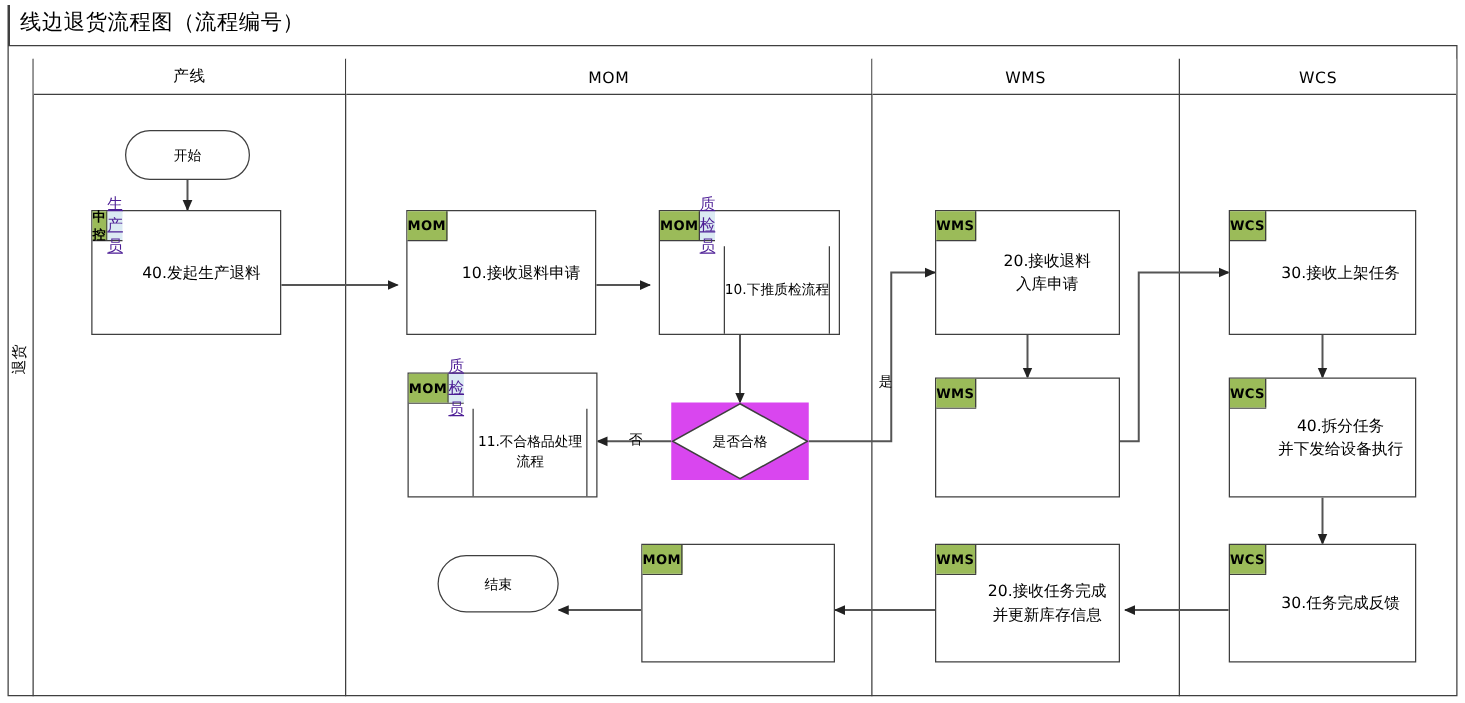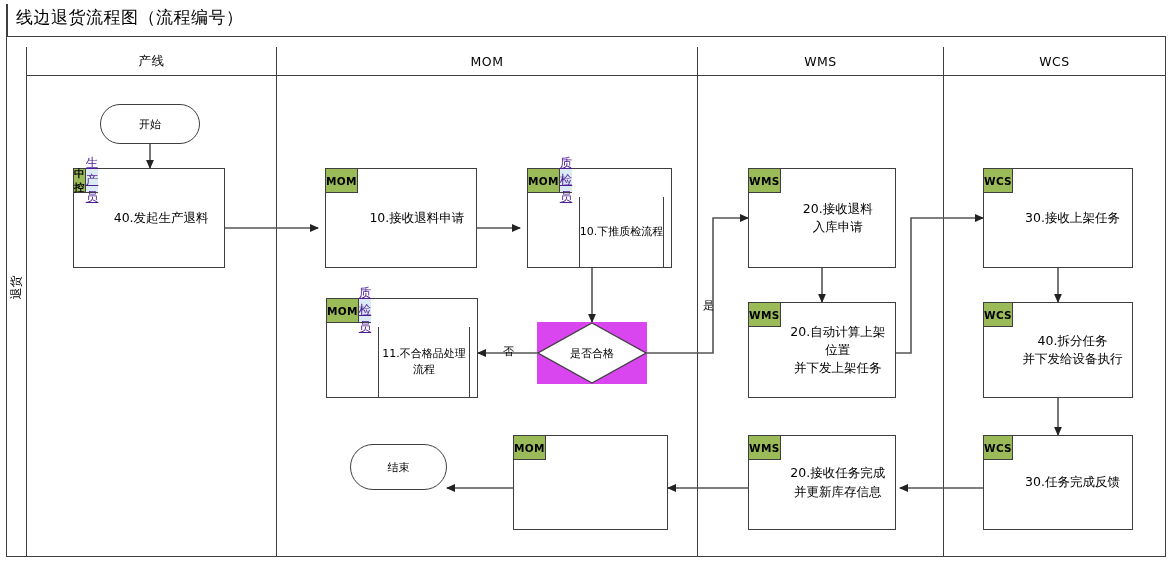--- a/index.html
+++ b/index.html
@@ -352,26 +352,20 @@
         <div>入库申请</div>
       </div>
     </div>
   </div>
 
   <div class="node card" style="left:748px;top:302px;width:148px;height:96px;">
     <div class="card-header">
       <div class="hdr-left">WMS</div>
       <div class="hdr-right"></div>
     </div>
-    <div class="card-body">
-      <div>
-        <div>20.自动计算上架位置</div>
-        <div>并下发上架任务</div>
-      </div>
-    </div>
   </div>
 
   <div class="node card" style="left:748px;top:435px;width:148px;height:95px;">
     <div class="card-header">
       <div class="hdr-left">WMS</div>
       <div class="hdr-right"></div>
     </div>
     <div class="card-body">
       <div>
         <div>20.接收任务完成</div>

